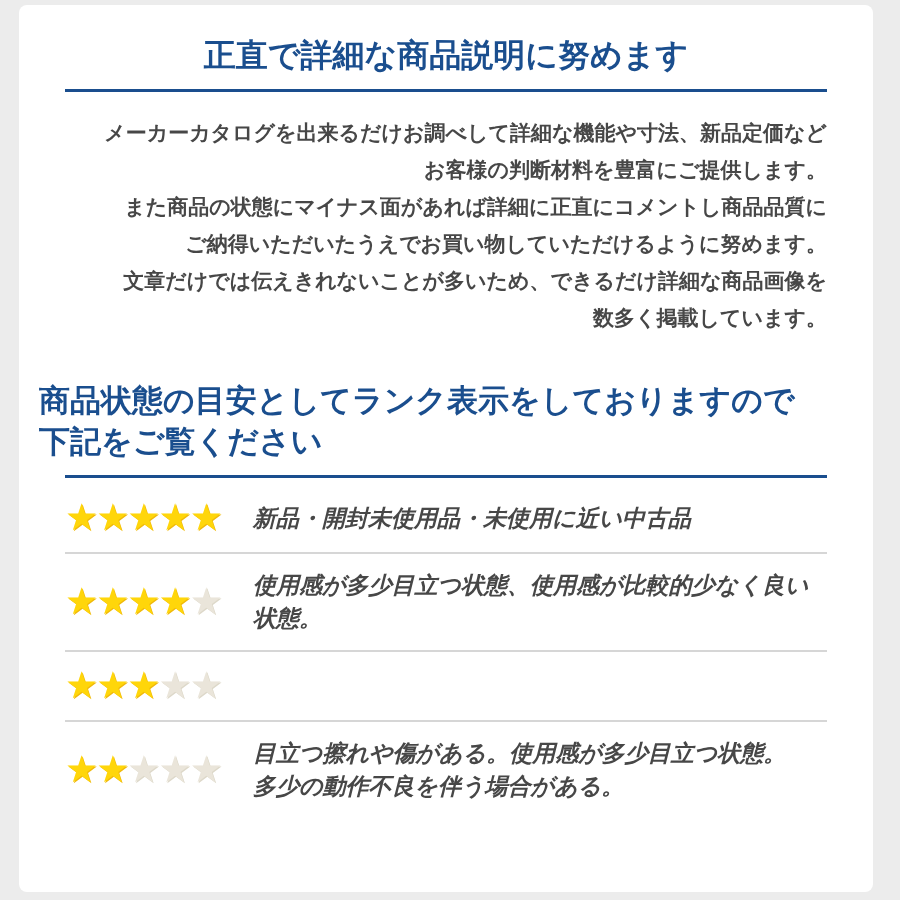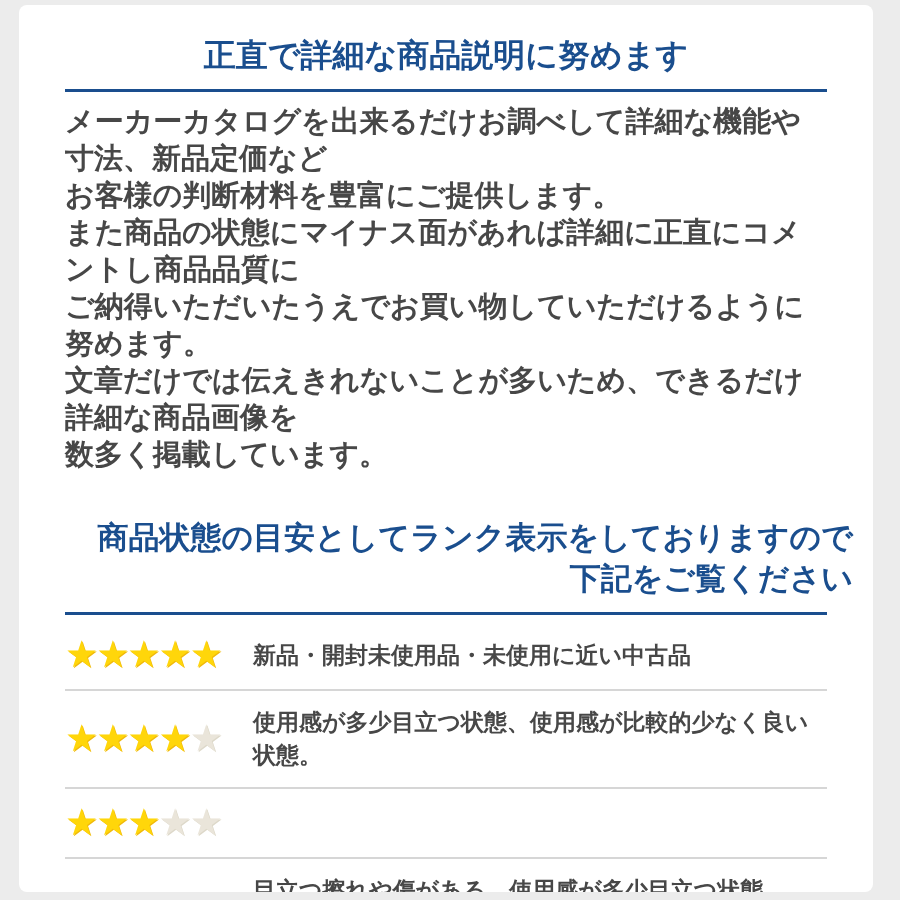--- a/index.html
+++ b/index.html
@@ -28,30 +28,31 @@
   }
   .blue-rule{
     border:none;
     border-top:3px solid #1a4e8e;
     margin:14px 46px 0 46px;
   }
   .blue-rule.second{
     margin-top:13px;
   }
   .intro-text{
-    margin:11px 46px 0 46px;
-    font-size:29px;
+    margin:22px 46px 0 46px;
+    font-size:21px;
     line-height:37px;
     color:#474747;
     white-space:pre-line;
     font-weight:bold;
+    text-align:right;
   }
   .rank-heading{
     margin:44px 20px 0 20px;
-    text-align:right;
+    text-align:left;
     font-size:31px;
     font-weight:bold;
     color:#1a4e8e;
     line-height:41px;
     white-space:pre-line;
   }
   .ratings{
     margin:6px 46px 0 46px;
   }
   .rating-row{
@@ -72,20 +73,21 @@
     white-space:nowrap;
   }
   .star.filled{color:#ffd60a;text-shadow:1px 1px 0 #f0b90b;}
   .star.empty{color:#eae5da;text-shadow:1px 1px 0 #ddd8c9;}
   .rating-text{
     font-size:23px;
     line-height:33px;
     color:#474747;
     font-weight:bold;
     white-space:pre-line;
+    font-style:italic;
   }
 </style>
 </head>
 <body>
 
 <div class="card">
 
   <h1 class="main-title">正直で詳細な商品説明に努めます</h1>
   <hr class="blue-rule">
 

